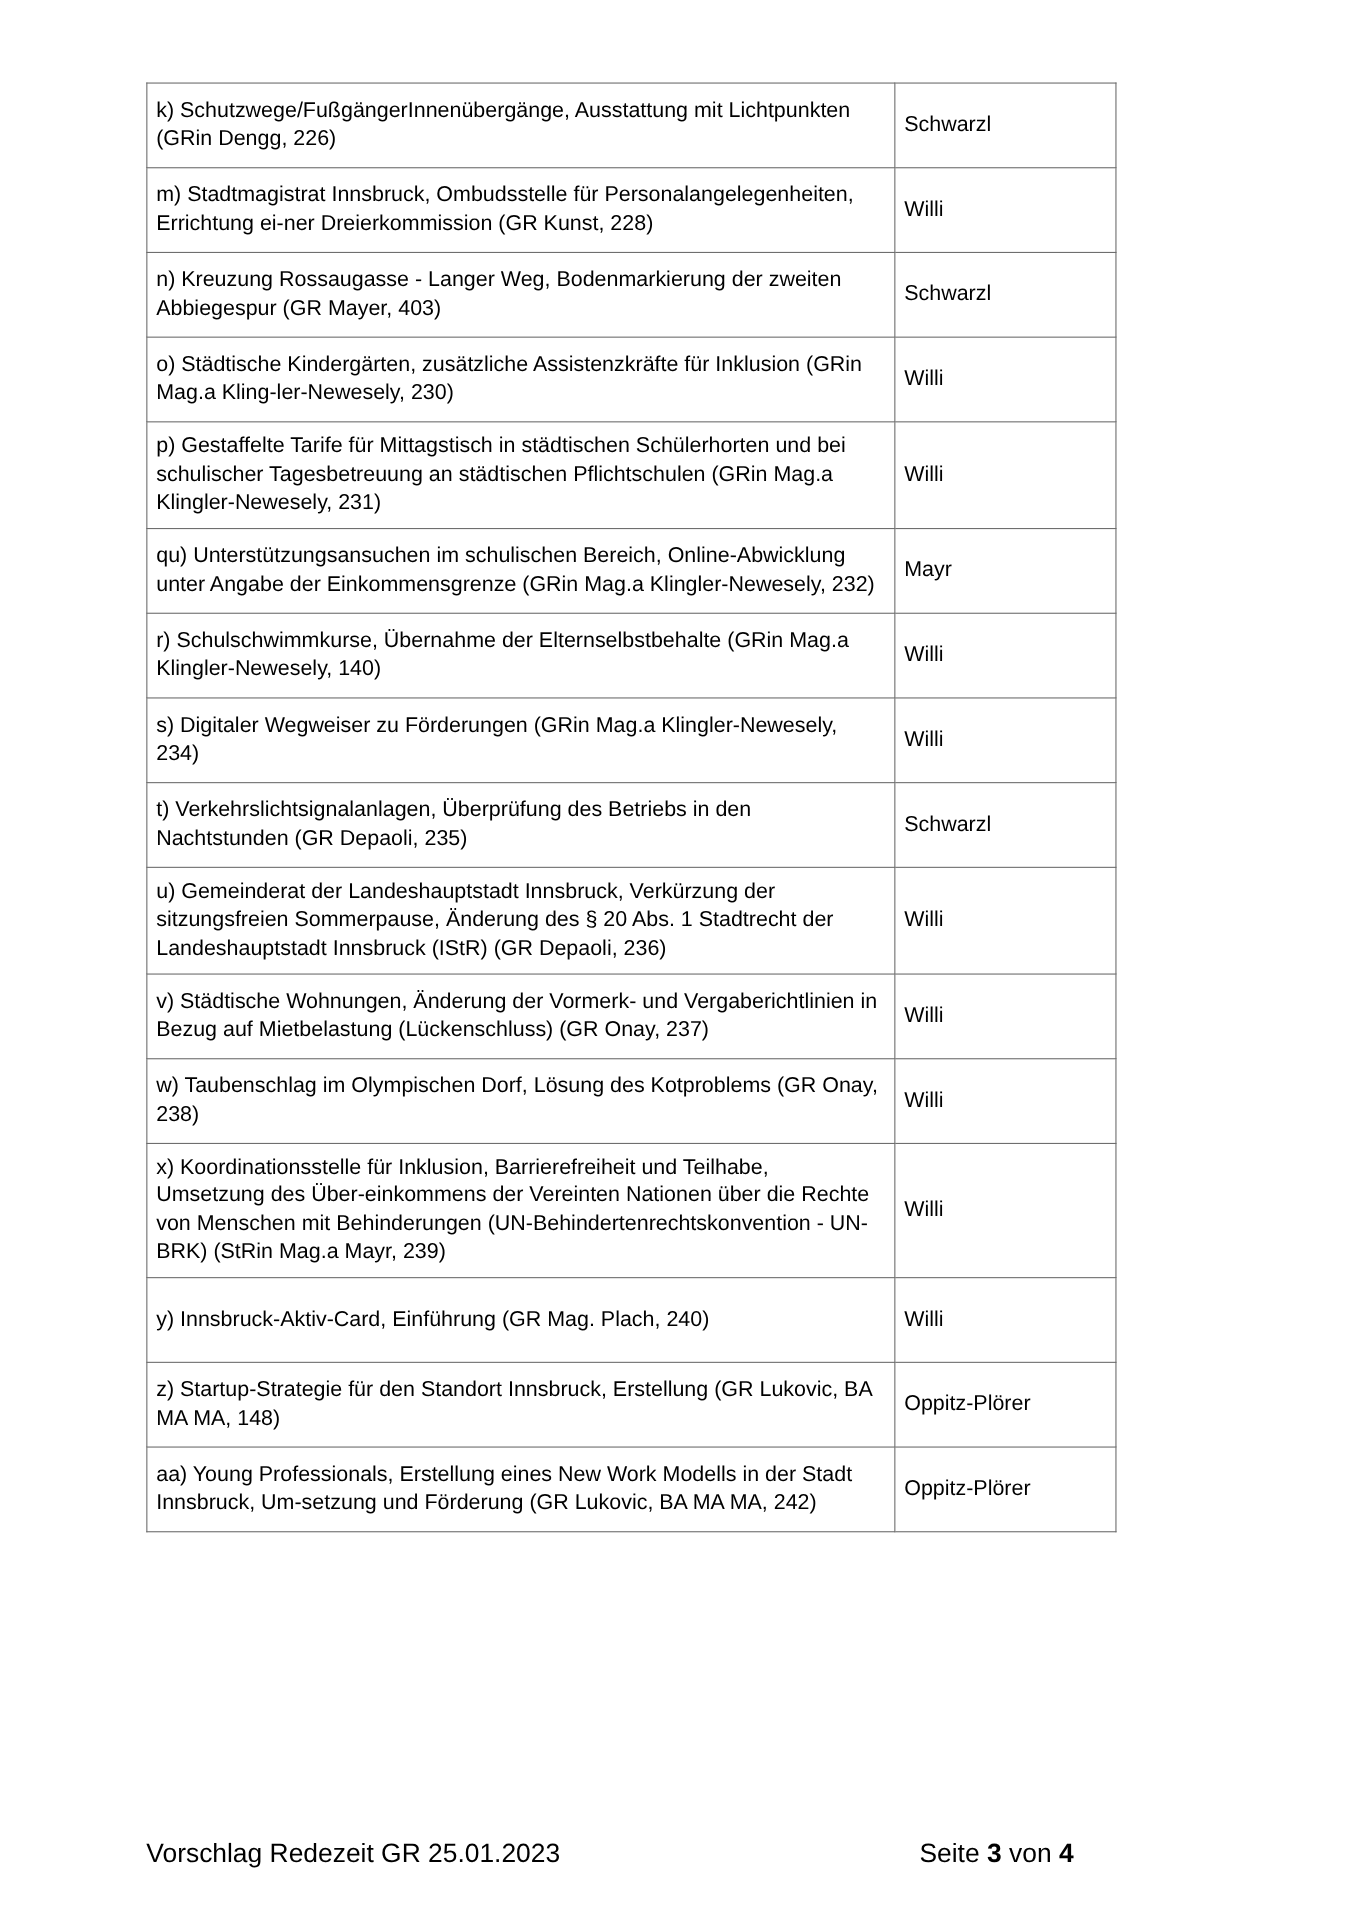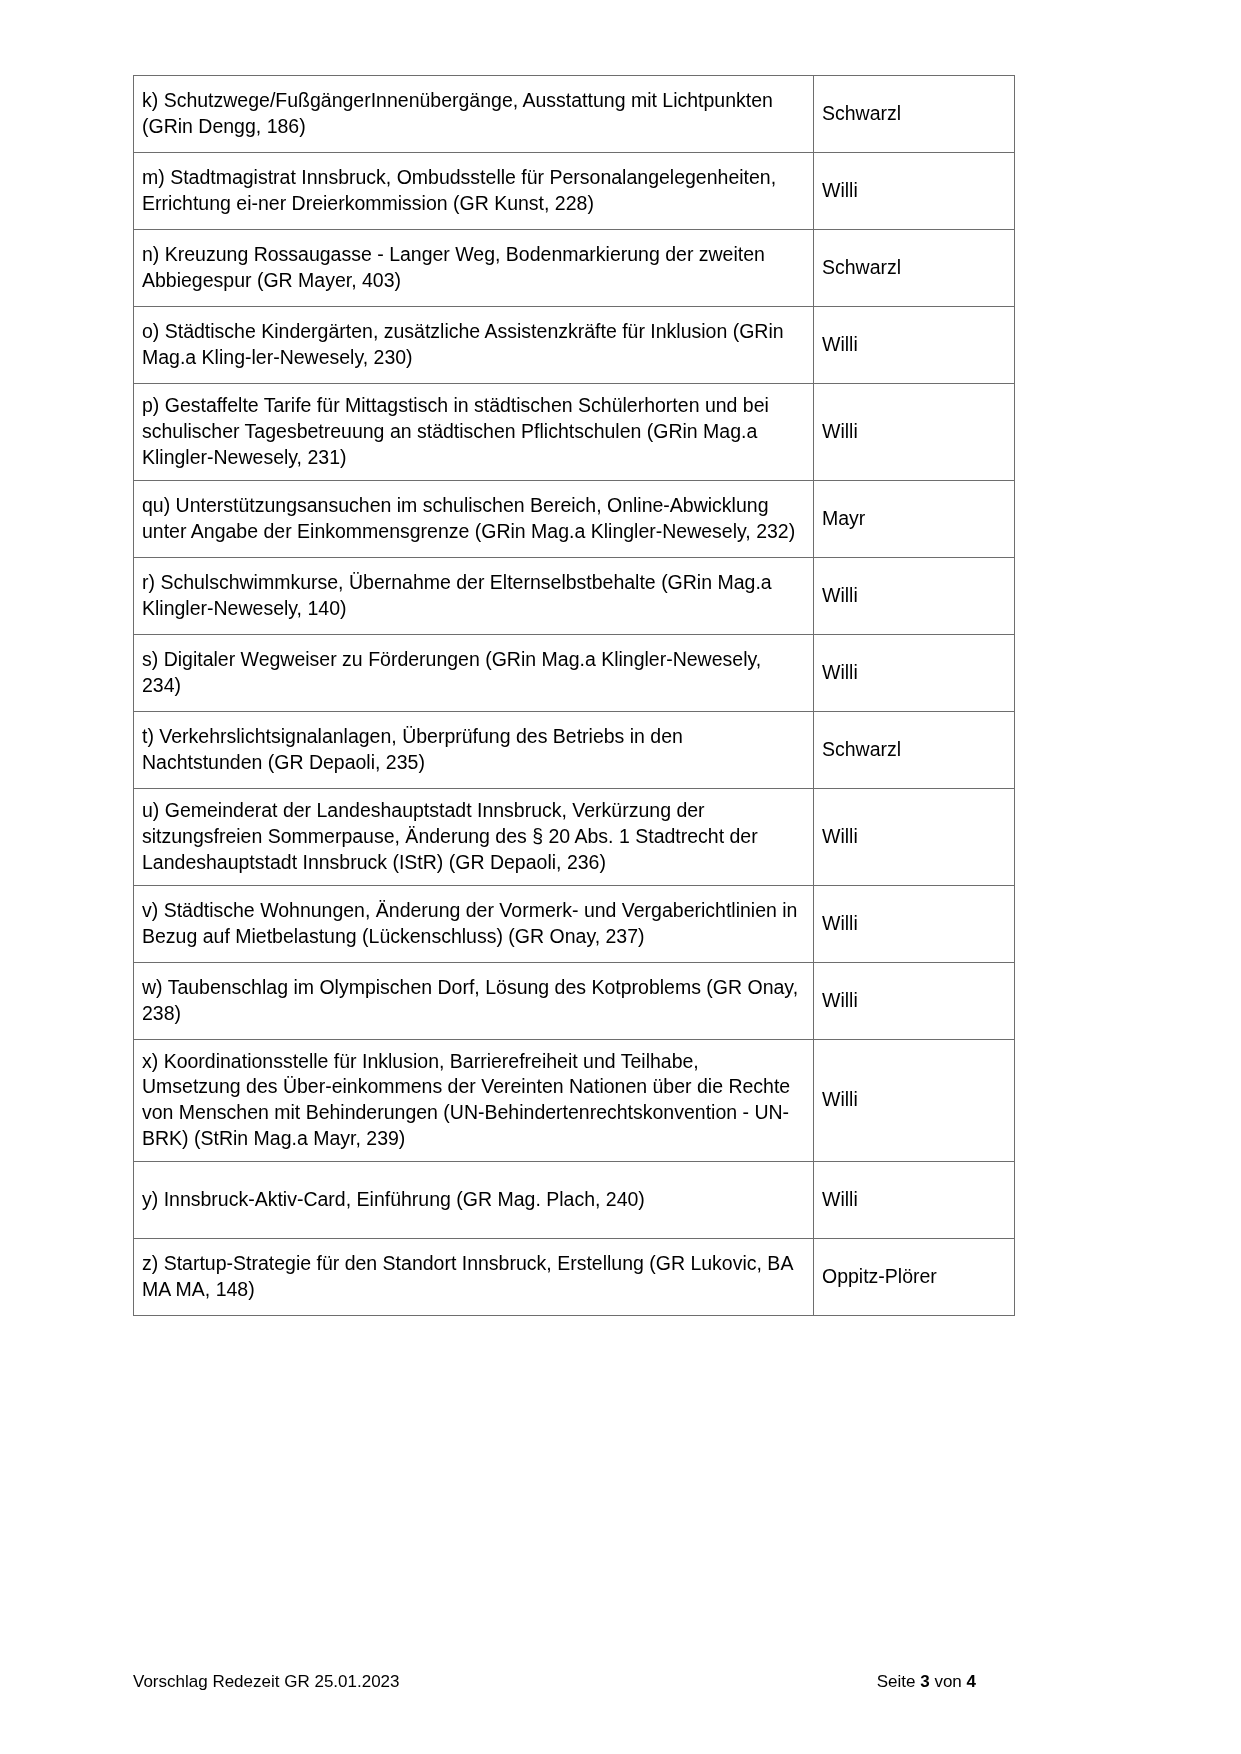--- a/index.html
+++ b/index.html
@@ -45,38 +45,38 @@
     padding: 9px 6px 9px 8px;
   }
   .footer {
     position: absolute;
     left: 133px;
     top: 1672px;
     width: 843px;
     display: flex;
     justify-content: space-between;
     align-items: baseline;
-    font-size: 17px;
+    font-size: 24px;
   }
   .footer b {
     font-weight: bold;
   }
   .footer-right span, .footer-right b {
     white-space: pre;
   }
 </style>
 </head>
 <body>
 
 <div class="page">
 
   <table class="agenda-table">
     <tbody>
         <tr>
-          <td class="item-cell">k) Schutzwege/FußgängerInnenübergänge, Ausstattung mit Lichtpunkten (GRin Dengg, 186)</td>
+          <td class="item-cell">k) Schutzwege/FußgängerInnenübergänge, Ausstattung mit Lichtpunkten (GRin Dengg, 226)</td>
           <td class="speaker-cell">Schwarzl</td>
         </tr>
         <tr>
           <td class="item-cell">m) Stadtmagistrat Innsbruck, Ombudsstelle für Personalangelegenheiten, Errichtung ei-ner Dreierkommission (GR Kunst, 228)</td>
           <td class="speaker-cell">Willi</td>
         </tr>
         <tr>
           <td class="item-cell">n) Kreuzung Rossaugasse - Langer Weg, Bodenmarkierung der zweiten Abbiegespur (GR Mayer, 403)</td>
           <td class="speaker-cell">Schwarzl</td>
         </tr>
@@ -121,20 +121,24 @@
           <td class="speaker-cell">Willi</td>
         </tr>
         <tr>
           <td class="item-cell">y) Innsbruck-Aktiv-Card, Einführung (GR Mag. Plach, 240)</td>
           <td class="speaker-cell">Willi</td>
         </tr>
         <tr>
           <td class="item-cell">z) Startup-Strategie für den Standort Innsbruck, Erstellung (GR Lukovic, BA MA MA, 148)</td>
           <td class="speaker-cell">Oppitz-Plörer</td>
         </tr>
+        <tr>
+          <td class="item-cell">aa) Young Professionals, Erstellung eines New Work Modells in der Stadt Innsbruck, Um-setzung und Förderung (GR Lukovic, BA MA MA, 242)</td>
+          <td class="speaker-cell">Oppitz-Plörer</td>
+        </tr>
       </tbody>
   </table>
 
   <div class="footer">
     <span class="footer-left">Vorschlag Redezeit GR 25.01.2023</span>
     <span class="footer-right"><span>Seite </span><b>3</b><span> von </span><b>4</b></span>
   </div>
 
 </div>
 

